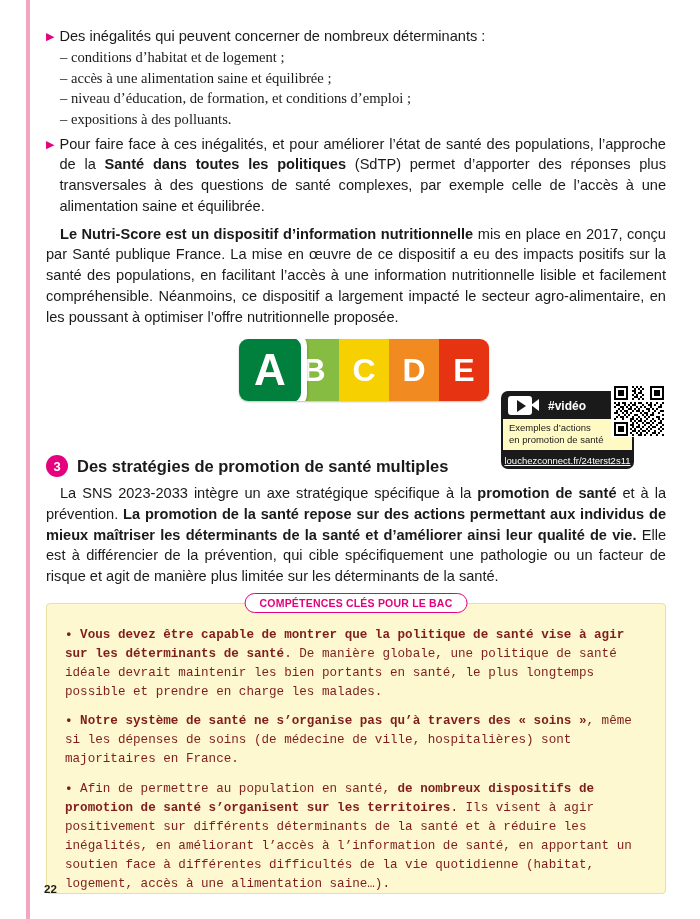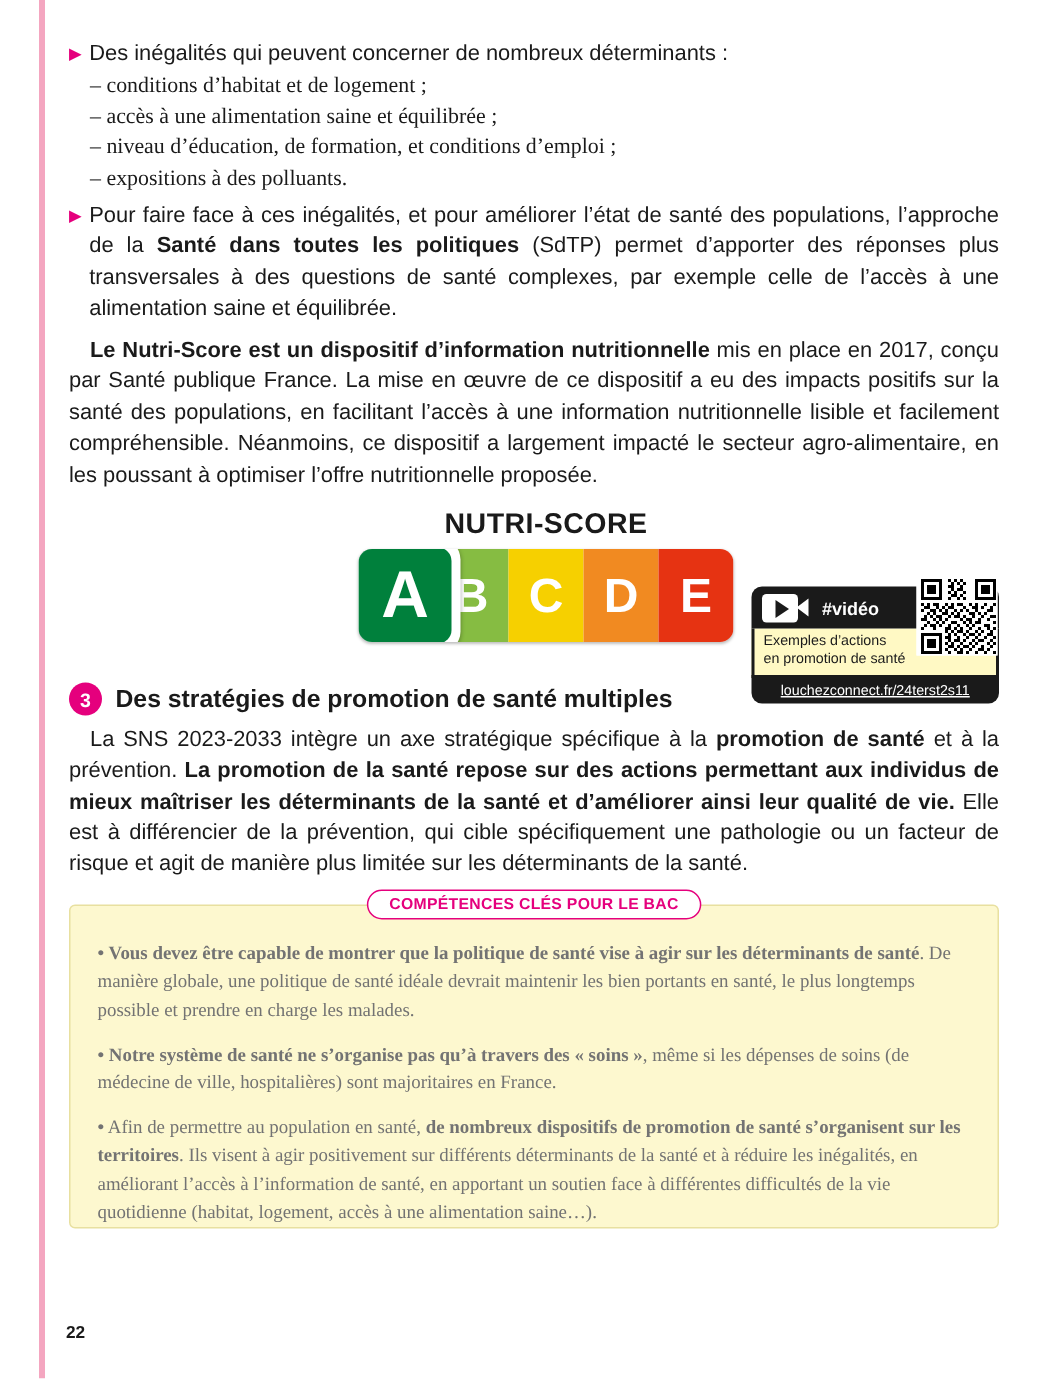--- a/index.html
+++ b/index.html
@@ -115,21 +115,21 @@
     justify-content:center;
     font-family:"Liberation Sans", sans-serif;
     font-weight:bold;
     font-size:44px;
     color:#fff;
   }
   
   .video-badge {
     position:absolute;
     left:455px; top:52px;
-    width:165px;
+    width:133px;
   }
   .vb-top {
     background:#1a1a1a;
     border-radius:7px 7px 0 0;
     padding:5px 7px 4px 7px;
     display:flex;
     align-items:center;
     gap:6px;
     position:relative;
   }
@@ -232,24 +232,24 @@
     border-radius:11px;
     color:#e5007d;
     font-family:"Liberation Sans", sans-serif;
     font-weight:bold;
     font-size:10.5px;
     letter-spacing:0.2px;
     padding:3px 14px;
     white-space:nowrap;
   }
   .comp-p {
-    font-family:Liberation Serif, serif;
+    font-family:Liberation Mono, monospace;
     font-size:12.6px;
     line-height:1.5;
-    color:#737373;
+    color:#7f1d1d;
     margin:0 0 11px 0;
   }
   .comp-p:last-child { margin-bottom:0; }
   .comp-p .b { font-weight:bold; }
   
   .pagenum {
     position:absolute;
     left:44px; bottom:24px;
     font-family:"Liberation Sans", sans-serif;
     font-weight:bold;
@@ -279,21 +279,20 @@
     <span class="tri">▶</span>
     <div class="para"><span>Pour faire face à ces inégalités, et pour améliorer l’état de santé des populations, l’approche de la </span><span class="b">Santé dans toutes les politiques</span><span> (SdTP) permet d’apporter des réponses plus transversales à des questions de santé complexes, par exemple celle de l’accès à une alimentation saine et équilibrée.</span></div>
   </div>
 
 
   <div class="para body-indent" style="margin-top:7px;"><span class="b">Le Nutri-Score est un dispositif d’information nutritionnelle</span><span> mis en place en 2017, conçu par Santé publique France. La mise en œuvre de ce dispositif a eu des impacts positifs sur la santé des populations, en facilitant l’accès à une information nutritionnelle lisible et facilement compréhensible. Néanmoins, ce dispositif a largement impacté le secteur agro-alimentaire, en les poussant à optimiser l’offre nutritionnelle proposée.</span></div>
 
   <div class="nutri-wrap">
 
     <div class="nutri-block">
-      <div class="nutri-title">NUTRI-SCORE</div>
       <div class="nutri-bar">
         <div class="nutri-seg" style="background:#00803c">A</div>
         <div class="nutri-seg" style="background:#86bc42">B</div>
         <div class="nutri-seg" style="background:#f6d000">C</div>
         <div class="nutri-seg" style="background:#f18a21">D</div>
         <div class="nutri-seg" style="background:#e63312">E</div>
         <div class="nutri-a-holder">
           <div class="nutri-a-inner" style="background:#00803c">A</div>
         </div>
       </div>

